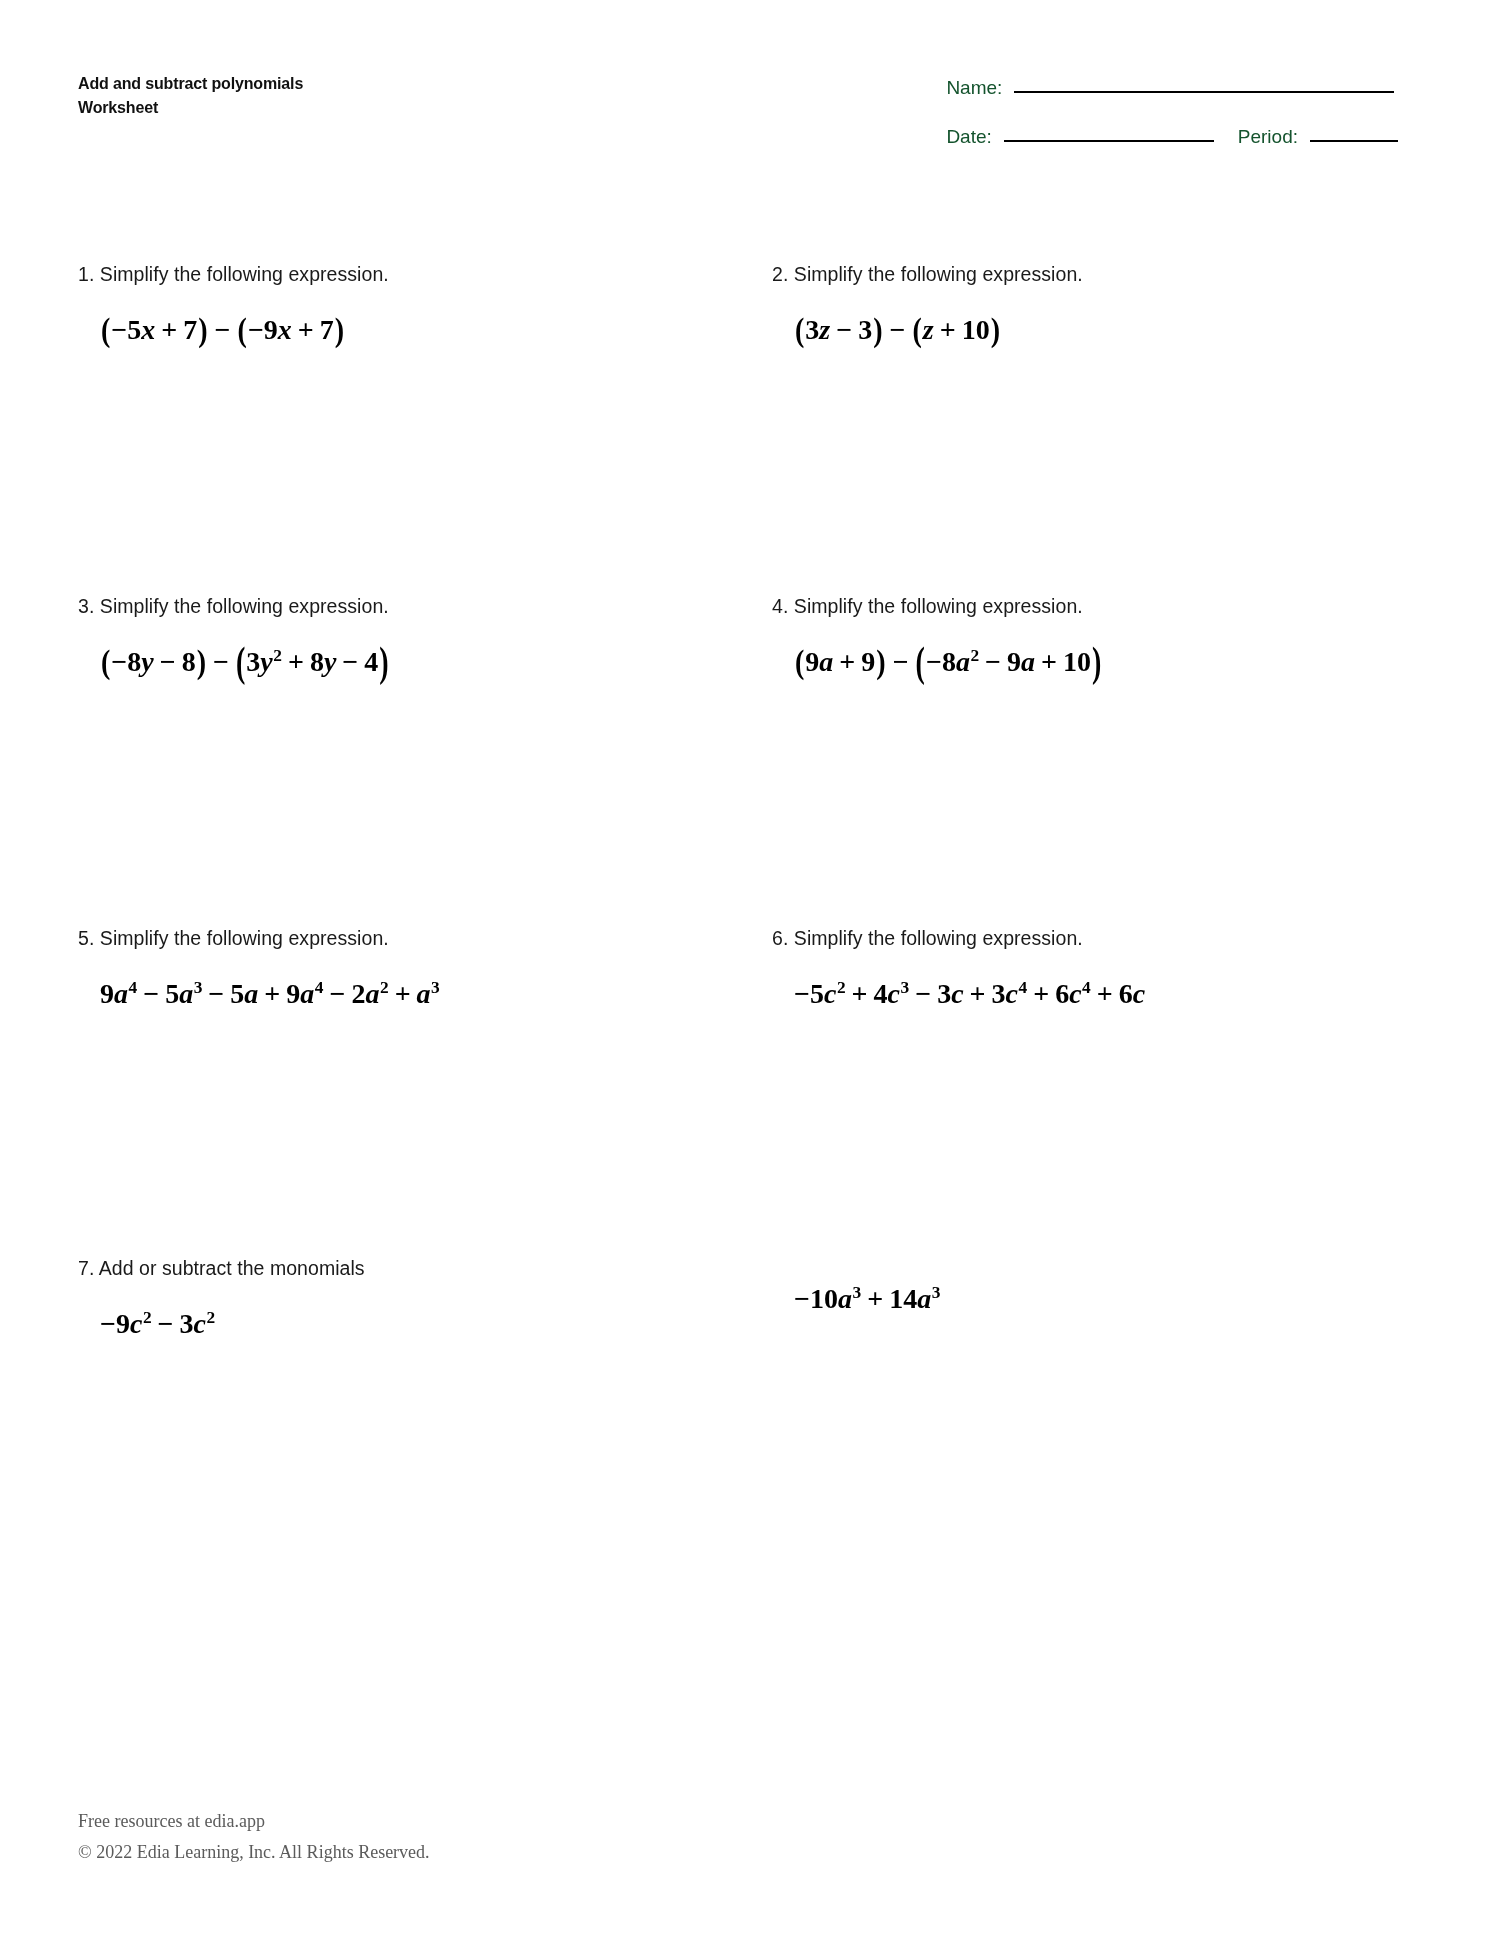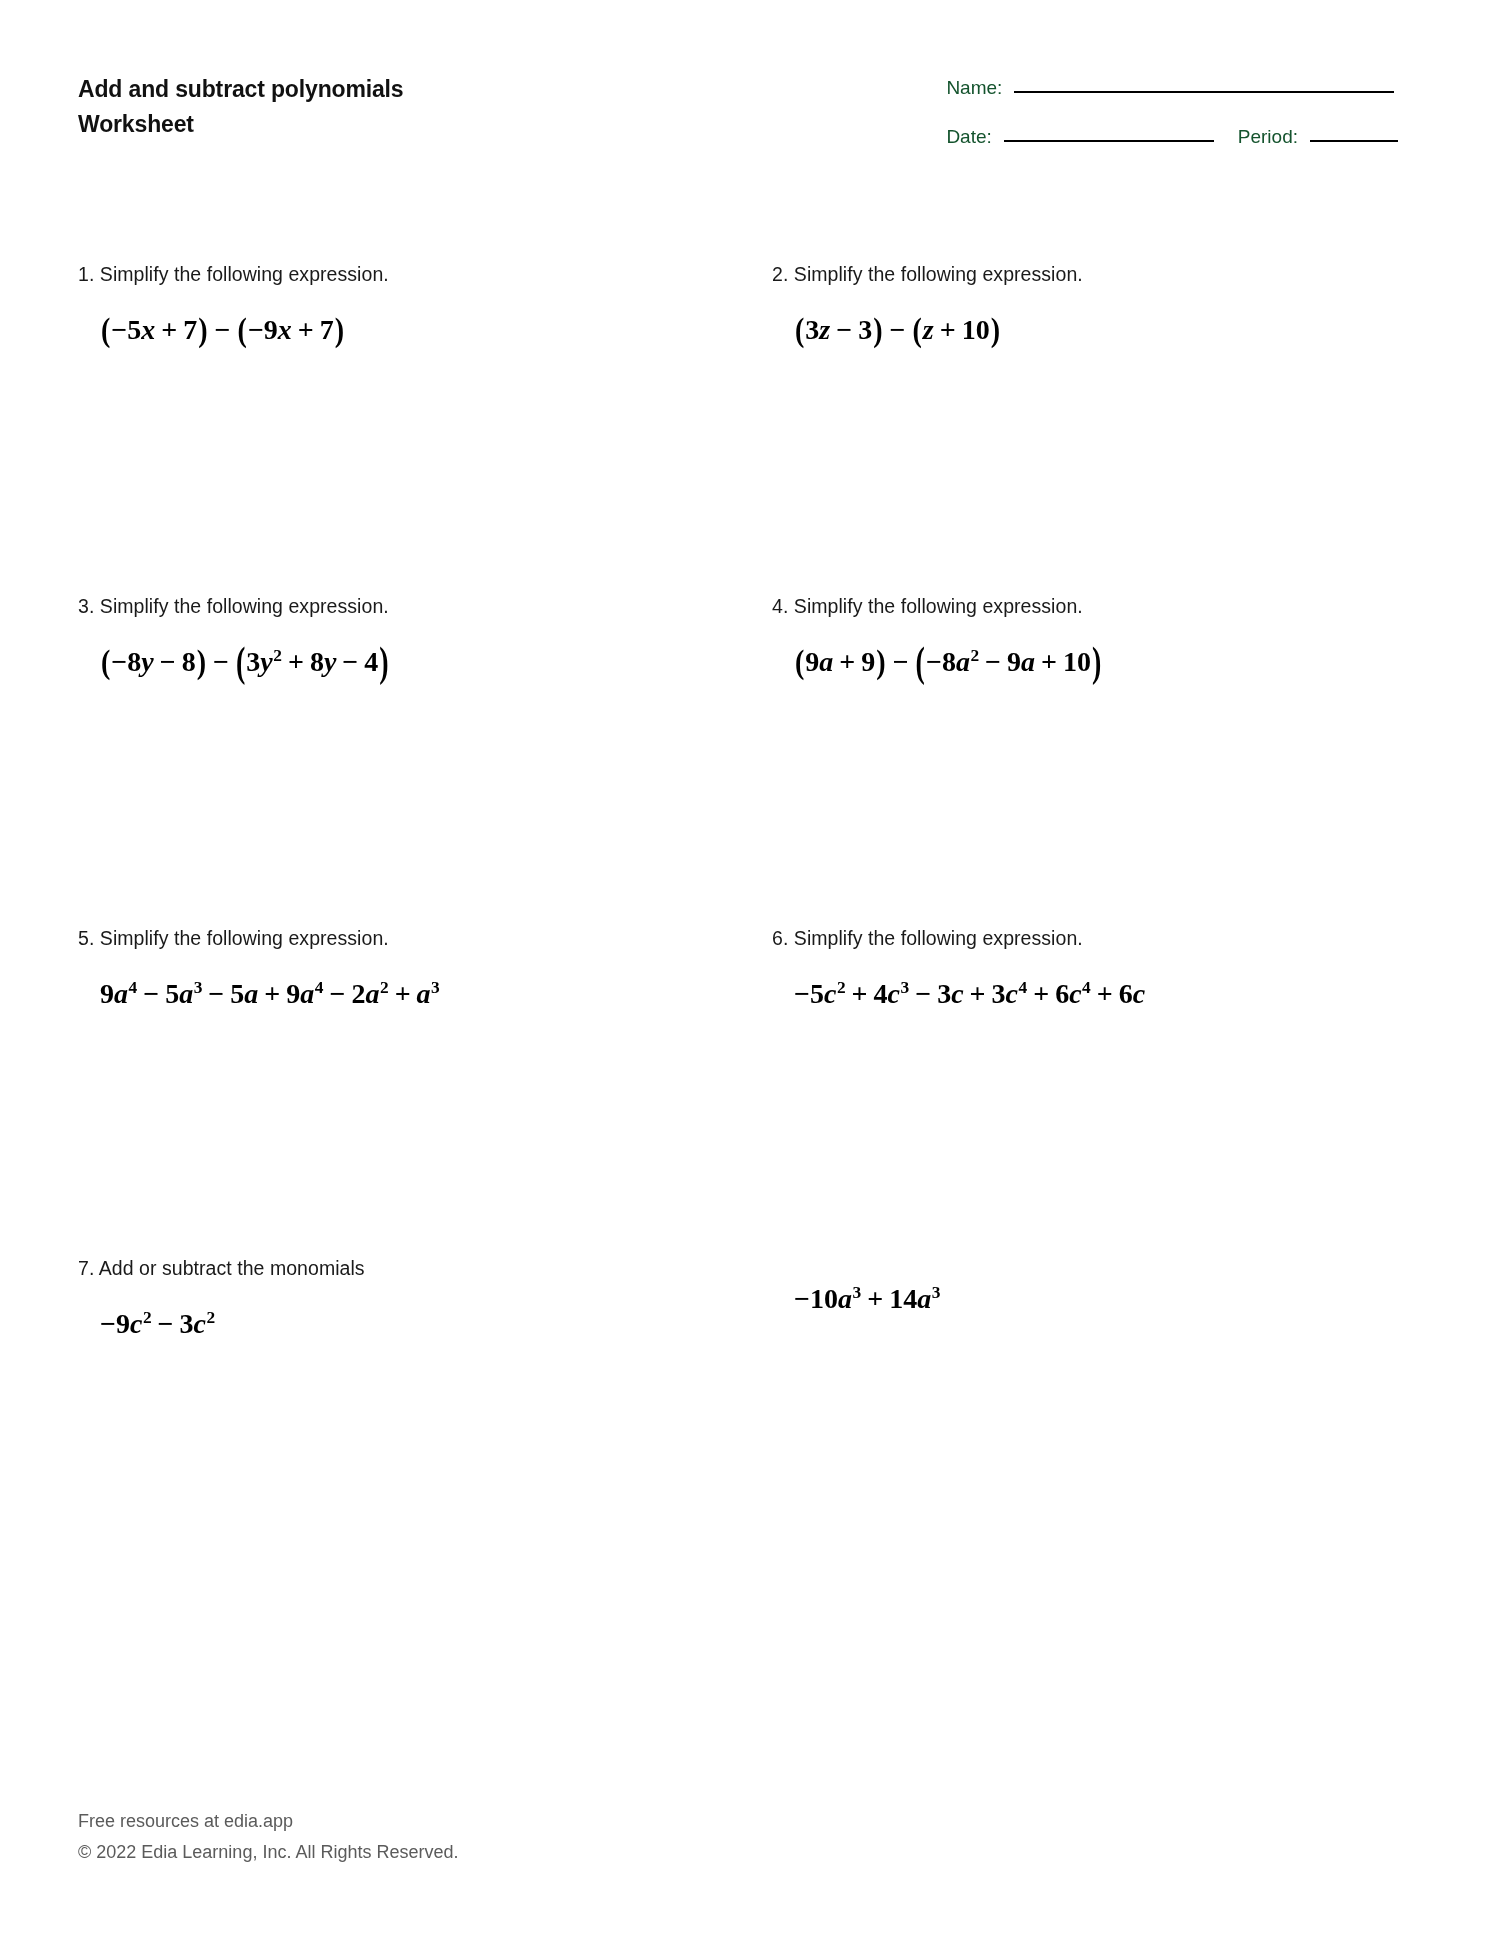--- a/index.html
+++ b/index.html
@@ -30,21 +30,21 @@
     position: absolute;
     left: 78px;
     top: 72px;
     width: 1320px;
     display: flex;
     justify-content: space-between;
     align-items: flex-start;
   }
   .title-block {
     font-weight: bold;
-    font-size: 23px;
+    font-size: 16px;
     line-height: 1.52;
     letter-spacing: -0.15px;
     color: #111111;
   }
   .title-line { display: block; white-space: nowrap; }
 
   .meta-block {
     margin-top: 6px;
     font-size: 19px;
     color: #1a1a1a;
@@ -142,21 +142,21 @@
 
   
   .footer {
     position: absolute;
     left: 78px;
     bottom: 76px;
     font-size: 18px;
     line-height: 1.72;
     color: #5b5b5b;
   }
-  .footer-line { display: block; white-space: nowrap; }
+  .footer-line { display: block; white-space: nowrap; font-family: Liberation Serif, serif; }
 </style>
 </head>
 <body>
 
 <div class="page">
 
   <div class="header">
 
     <div class="title-block">
       <span class="title-line">Add and subtract polynomials</span>

